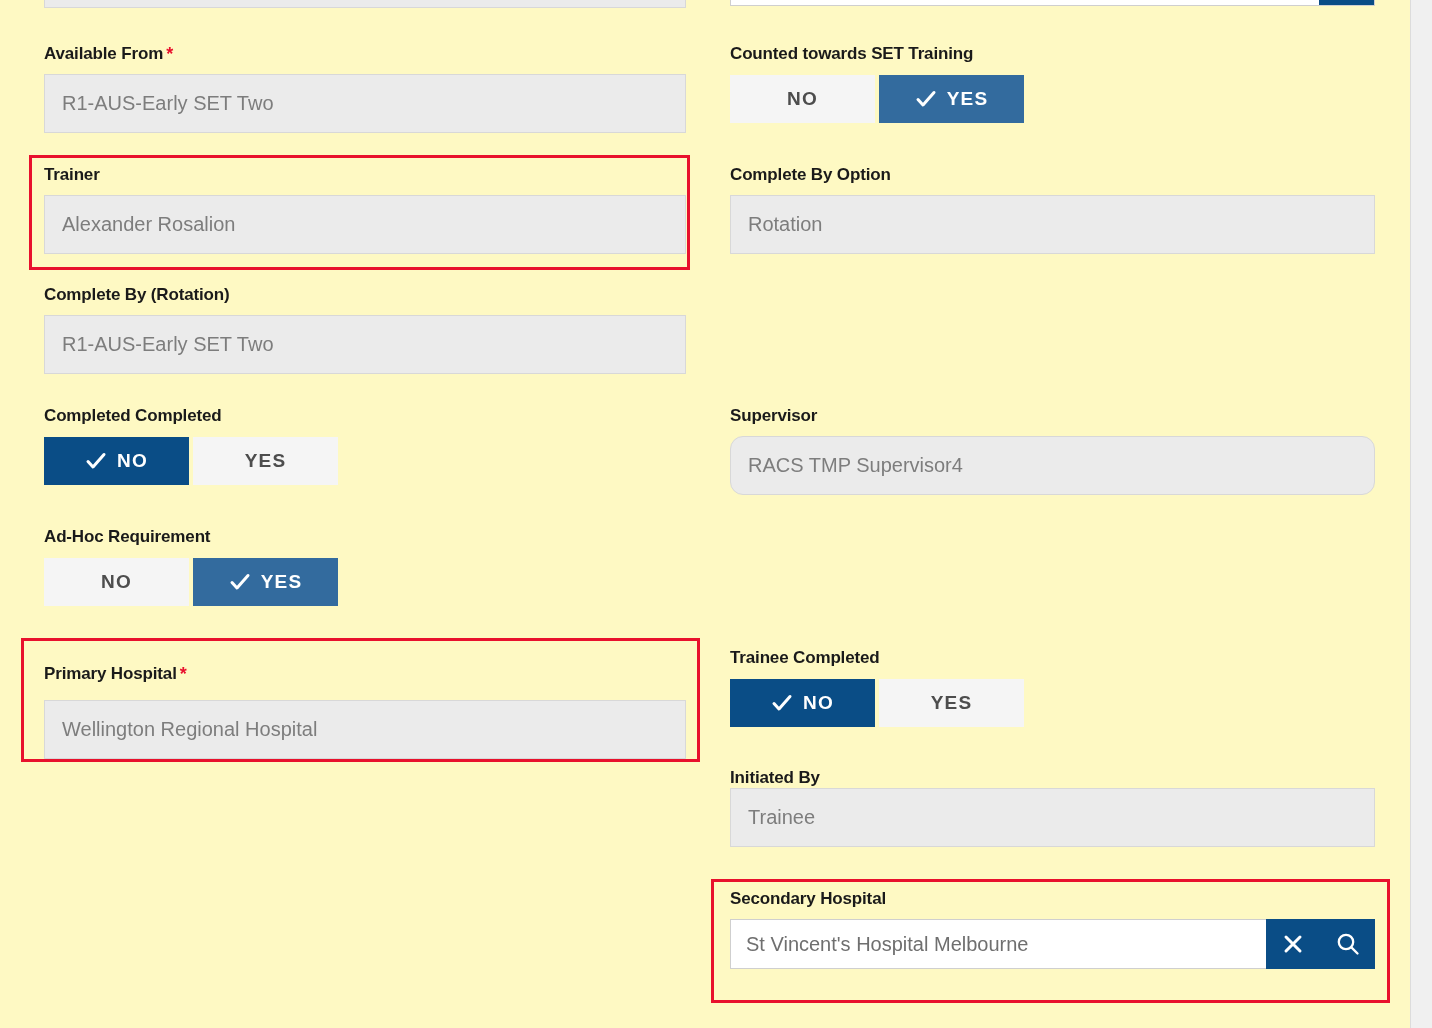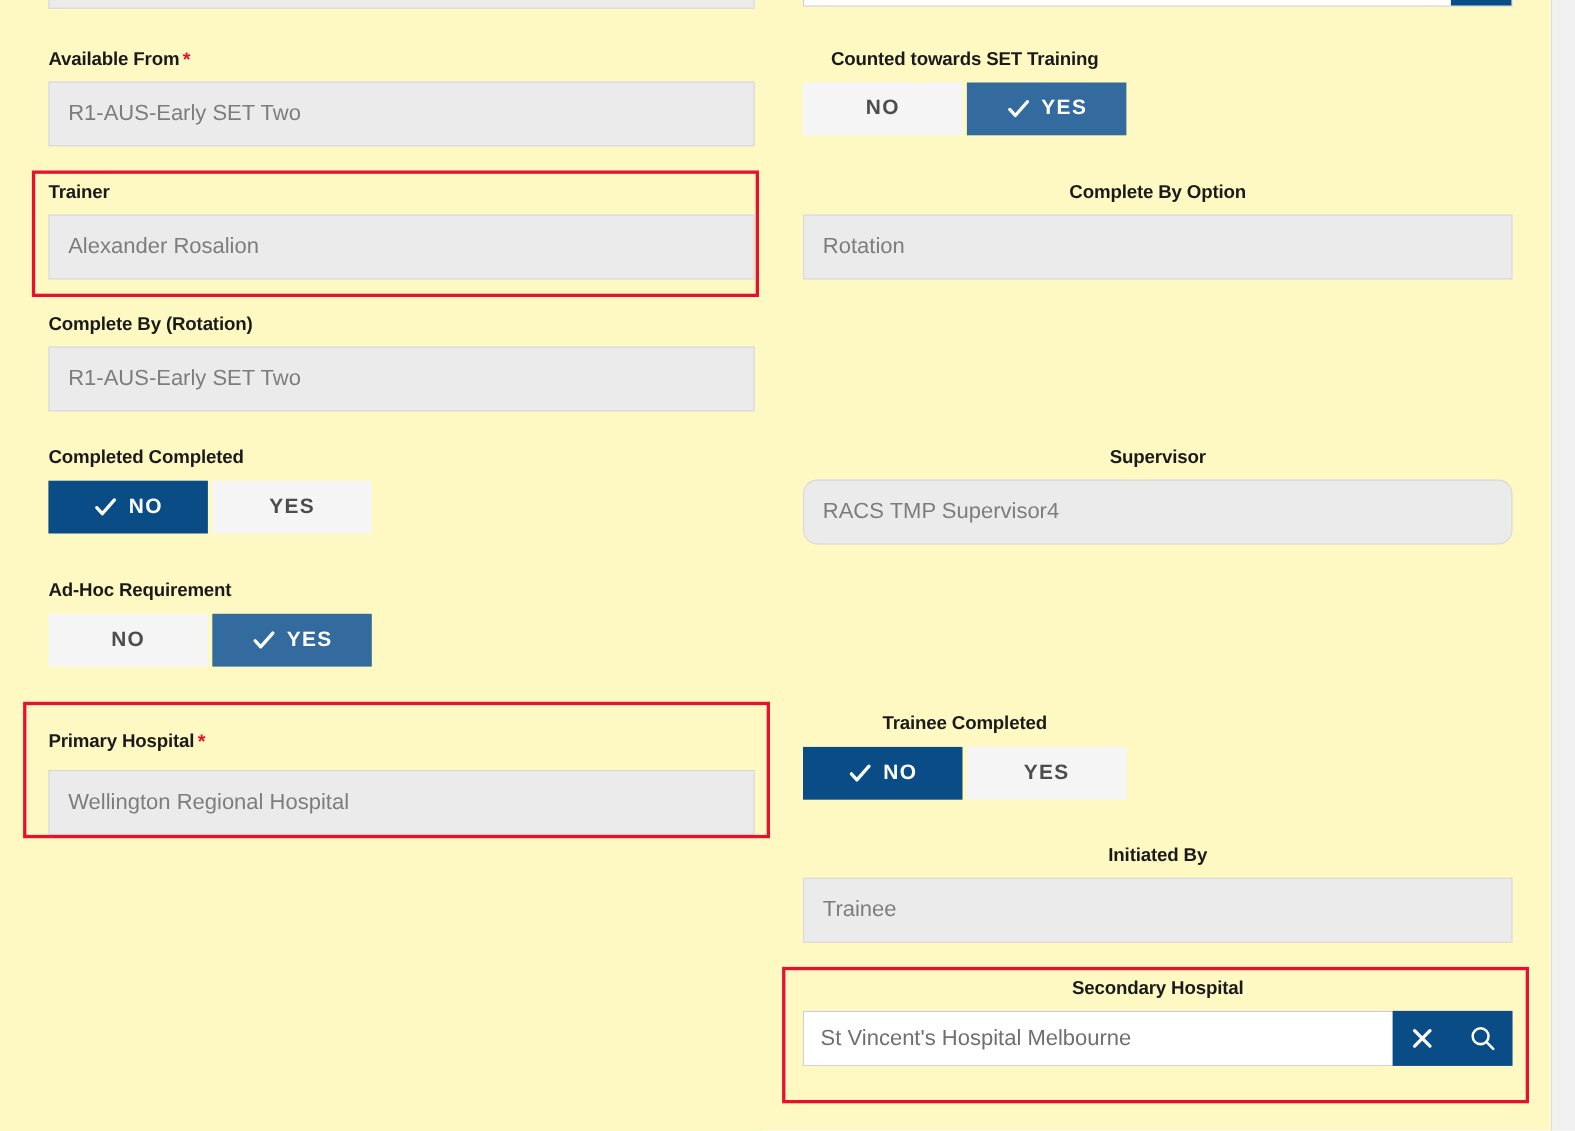--- a/index.html
+++ b/index.html
@@ -37,21 +37,21 @@
     background: #f0f0f0;
   }
 
   
   .col {
     position: absolute;
     top: 0;
     height: 1028px;
   }
   .col-left  { left: 0;   width: 716px; }
-  .col-right { left: 716px; width: 695px; text-align: center; }
+  .col-right { left: 716px; width: 695px; }
 
   
   .field {
     position: absolute;
   }
   .field-label {
     font-size: 17px;
     font-weight: bold;
     color: #1a1a1a;
     letter-spacing: -0.15px;
@@ -308,21 +308,21 @@
           <span>NO</span>
         </div>
         <div class="toggle-btn off">
           <span>YES</span>
         </div>
       </div>
     </div>
 
     <div class="field" style="left:14px; top:768px; width:645px;">
       <div class="field-label">Initiated By</div>
-      <div class="input-disabled" style="margin-top:10px;">Trainee</div>
+      <div class="input-disabled" style="">Trainee</div>
     </div>
 
     <div class="field" style="left:14px; top:889px; width:645px;">
       <div class="field-label">Secondary Hospital</div>
       <div class="search-wrap" style="margin-top:10px;">
         <div class="search-input">St Vincent's Hospital Melbourne</div>
         <div class="search-btns">
           <div class="icon-btn">
             <svg width="24" height="24" viewBox="0 0 24 24">
                 <path d="M5 5 L19 19 M19 5 L5 19" fill="none" stroke="#ffffff" stroke-width="3" stroke-linecap="round"></path>

